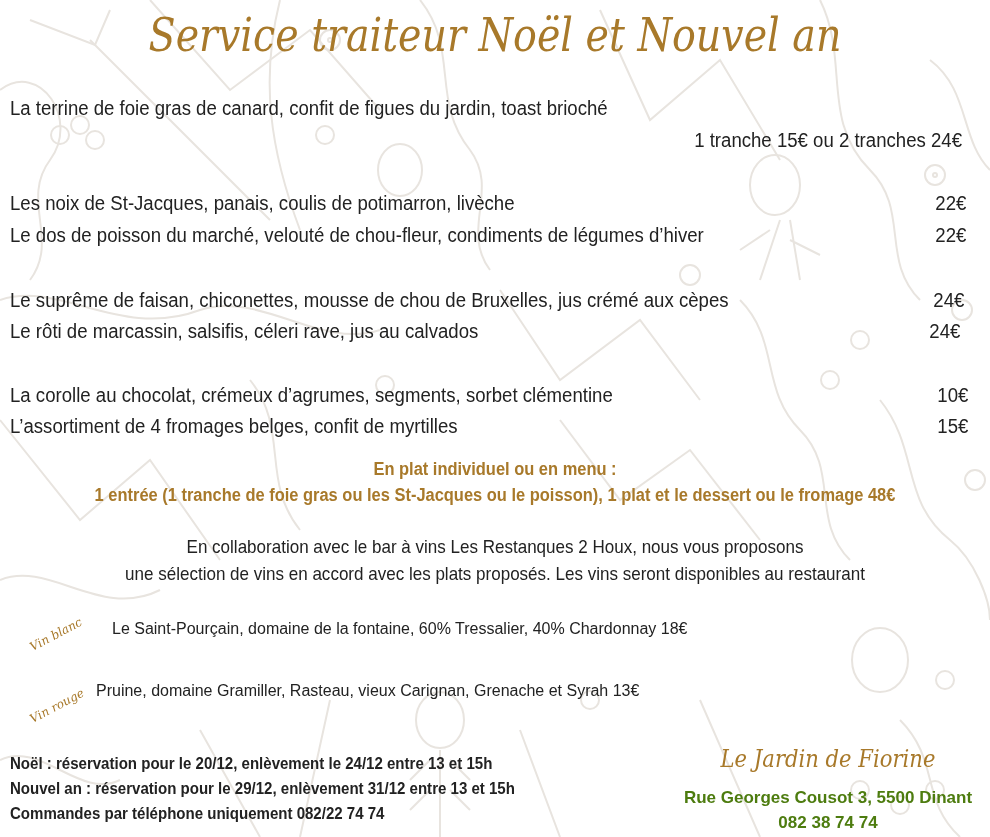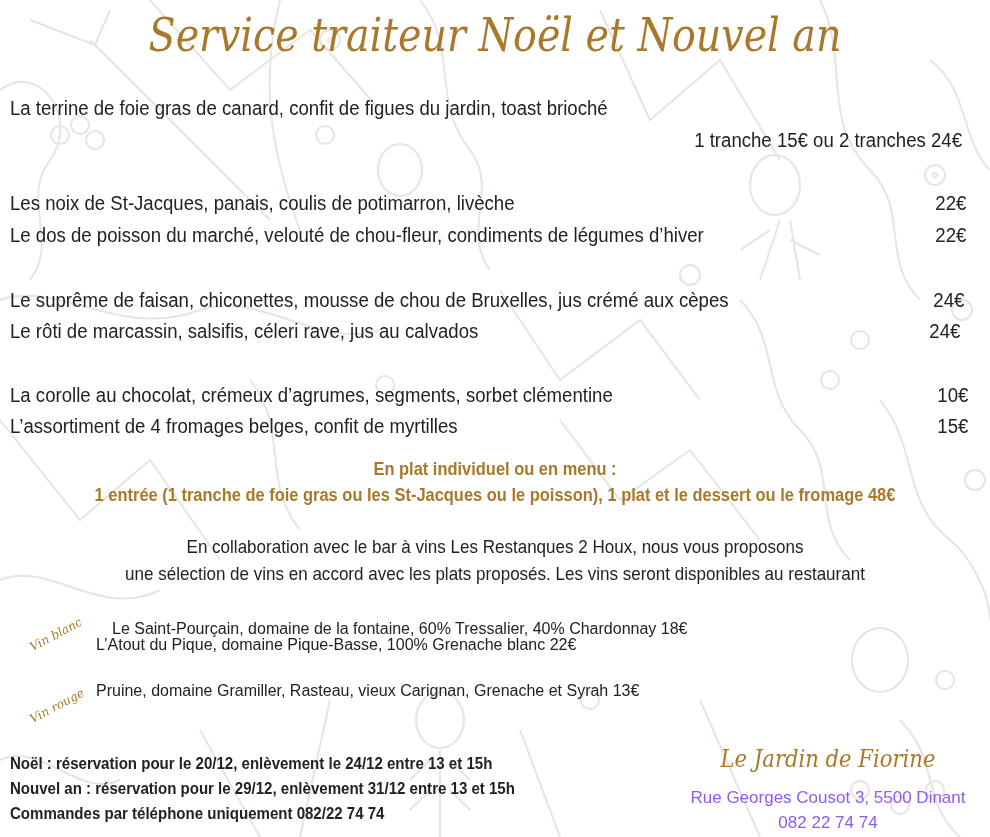--- a/index.html
+++ b/index.html
@@ -56,21 +56,21 @@
     }
 
     .brand {
       position: absolute; left: 668px; width: 320px; text-align: center;
       font-family: "DejaVu Serif", serif; font-style: italic; color: #A8792A;
       font-size: 24px; top: 745px; transform: scaleX(0.88); transform-origin: center;
       white-space: nowrap;
     }
     .address, .phone {
       position: absolute; left: 668px; width: 320px; text-align: center;
-      color: #8b5cf6; font-size: 17px; white-space: nowrap;
+      color: #4d7c0f; font-size: 17px; white-space: nowrap; font-weight: bold;
     }
   </style>
 </head>
 <body>
 
 <svg class="bg-pattern" width="990" height="837" viewBox="0 0 990 837" fill="none" stroke="#E8E4DF" stroke-width="2">
   <path d="M30 20 L95 45 L110 10 M0 90 C40 60 80 120 50 160 C20 200 60 240 30 280"></path>
   <path d="M90 40 L270 220 M280 0 C260 80 270 150 300 230"></path>
   <path d="M150 0 L230 90 L310 30 L380 110"></path>
   <path d="M420 0 C460 50 430 100 470 150 C500 190 460 230 490 270"></path>
@@ -137,25 +137,24 @@
   <div class="price" style="top:414px; right:22px;">15€</div>
 
   <div class="menu-head" style="top:458px;">En plat individuel ou en menu :</div>
   <div class="menu-line" style="top:484px;">1 entrée (1 tranche de foie gras ou les St-Jacques ou le poisson), 1 plat et le dessert ou le fromage 48€</div>
 
   <div class="collab" style="top:536px;">En collaboration avec le bar à vins Les Restanques 2 Houx, nous vous proposons</div>
   <div class="collab" style="top:563px;">une sélection de vins en accord avec les plats proposés. Les vins seront disponibles au restaurant</div>
 
   <div class="wine-label" style="left:34px; top:640px;">Vin blanc</div>
   <div class="wine-line" style="top:619px;margin-left:16px;">Le Saint-Pourçain, domaine de la fontaine, 60% Tressalier, 40% Chardonnay 18€</div>
-  <div class="wine-line" style="top:635px;">L’Atout du Pique, domaine Pique-Basse, 100% Grenache blanc 22€</div>
 
   <div class="wine-label" style="left:34px; top:712px;">Vin rouge</div>
   <div class="wine-line" style="top:681px;">Pruine, domaine Gramiller, Rasteau, vieux Carignan, Grenache et Syrah 13€</div>
 
   <div class="info" style="top:752px;">Noël : réservation pour le 20/12, enlèvement le 24/12 entre 13 et 15h</div>
   <div class="info" style="top:777px;">Nouvel an : réservation pour le 29/12, enlèvement 31/12 entre 13 et 15h</div>
   <div class="info" style="top:802px;">Commandes par téléphone uniquement 082/22 74 74</div>
 
   <div class="brand">Le Jardin de Fiorine</div>
   <div class="address" style="top:788px;">Rue Georges Cousot 3, 5500 Dinant</div>
-  <div class="phone" style="top:813px;">082 22 74 74</div>
+  <div class="phone" style="top:813px;">082 38 74 74</div>
 </div>
 
 </body></html>

